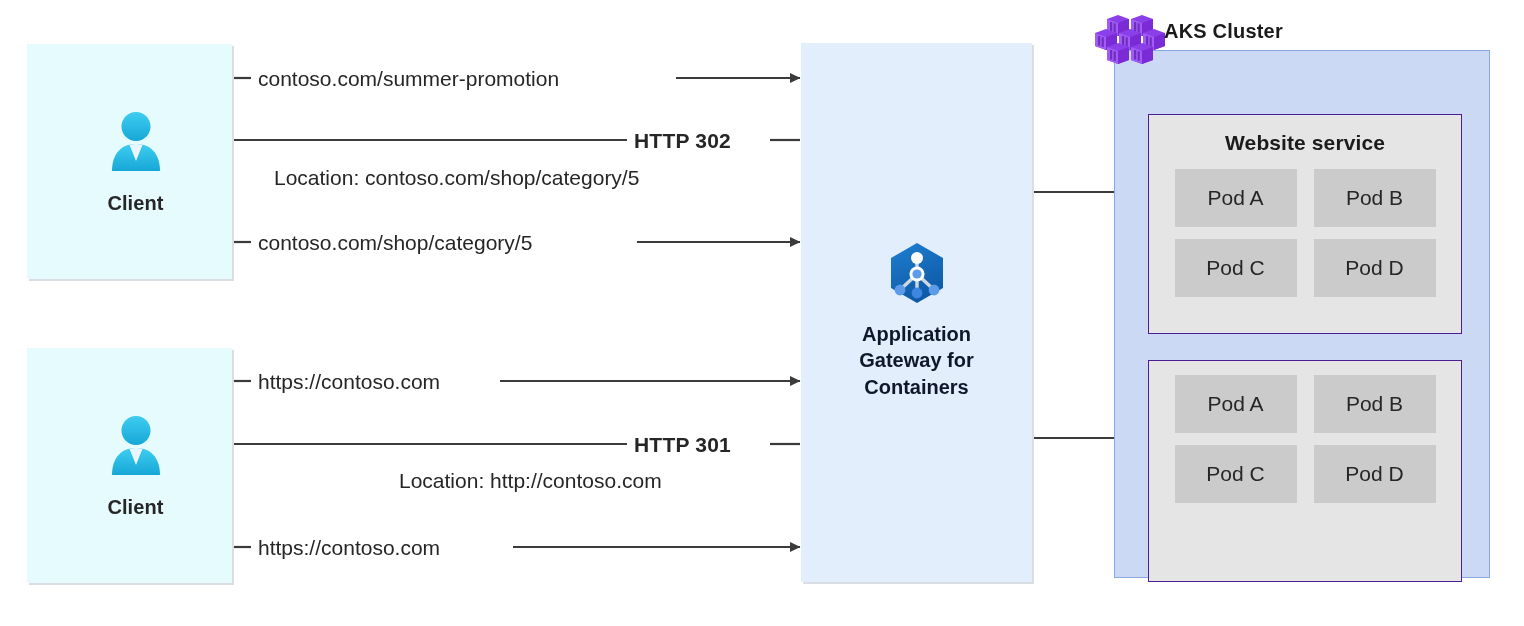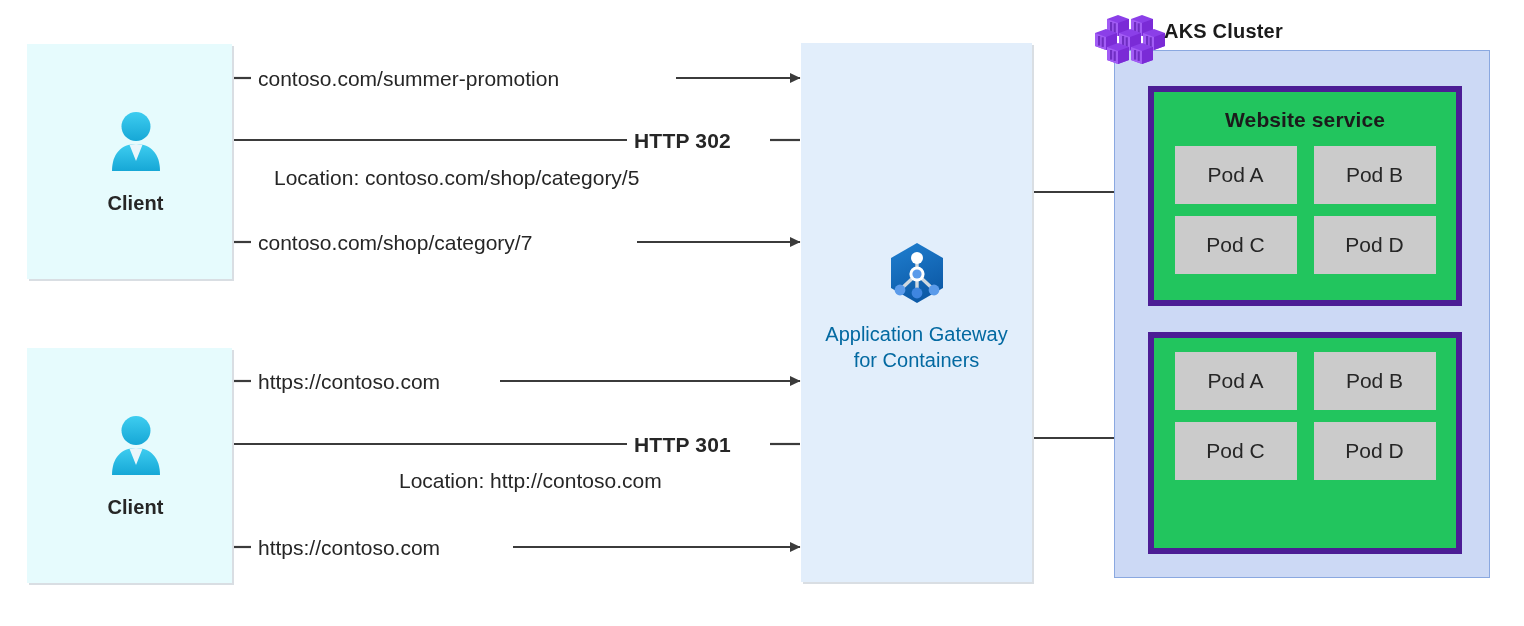--- a/index.html
+++ b/index.html
@@ -45,24 +45,24 @@
   }
   .gateway-inner{
     position:absolute;
     left:0; right:0; top:198px;
     display:flex; flex-direction:column; align-items:center;
   }
   .gateway-icon{ width:64px; height:64px; }
   .gateway-label{
     margin-top:12px;
     font-size:20px;
-    font-weight:normal;
+    font-weight:bold;
     line-height:1.32;
     text-align:center;
-    color:#0369a1;
+    color:#0f172a;
     width:190px;
   }
 
   
   .aks-outer{
     position:absolute;
     left:1114px; top:50px; width:376px; height:528px;
     background:#ccd9f5;
     border:1px solid #8aa8e0;
     box-sizing:border-box;
@@ -75,23 +75,24 @@
     white-space:nowrap;
     text-align:center;
   }
   .aks-icon{
     position:absolute;
     left:1095px; top:15px;
     width:72px; height:62px;
   }
   .service-box{
     position:absolute;
-    background:#22c55e;
-    border:6px solid #4c1d95;
+    background:#e5e5e5;
+    border:1px solid #4c1d95;
     box-sizing:border-box;
+    margin-top:28px;
   }
   .service-title{
     text-align:center;
     font-size:21px;
     font-weight:bold;
     color:#1b1b1b;
     margin-top:16px;
     letter-spacing:.1px;
   }
   .pod-grid{
@@ -210,21 +211,21 @@
       </svg>
     </span>
     <div class="client-label">Client</div>
   </div>
 
   <div class="flow-label" style="left:258px; top:68px;">contoso.com/summer-promotion</div>
 
   <div class="flow-label bold" style="left:634px; top:130px;">HTTP 302</div>
   <div class="flow-label" style="left:274px; top:167px;">Location: contoso.com/shop/category/5</div>
 
-  <div class="flow-label" style="left:258px; top:232px;">contoso.com/shop/category/7</div>
+  <div class="flow-label" style="left:258px; top:232px;">contoso.com/shop/category/5</div>
 
   <div class="flow-label" style="left:258px; top:371px;">https://contoso.com</div>
 
   <div class="flow-label bold" style="left:634px; top:434px;">HTTP 301</div>
   <div class="flow-label" style="left:399px; top:470px;">Location: http://contoso.com</div>
 
   <div class="flow-label" style="left:258px; top:537px;">https://contoso.com</div>
 
   <div class="gateway-box">
     <div class="gateway-inner">

